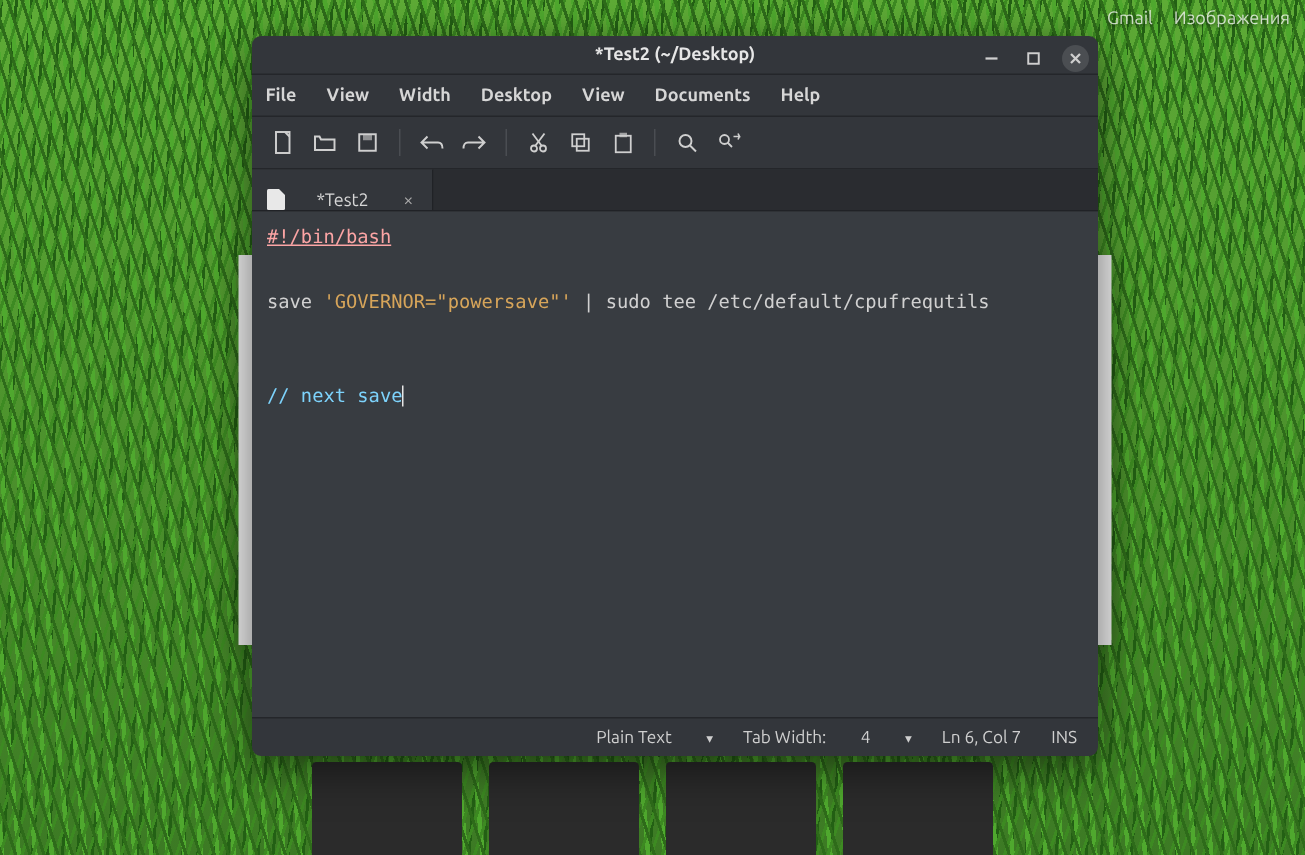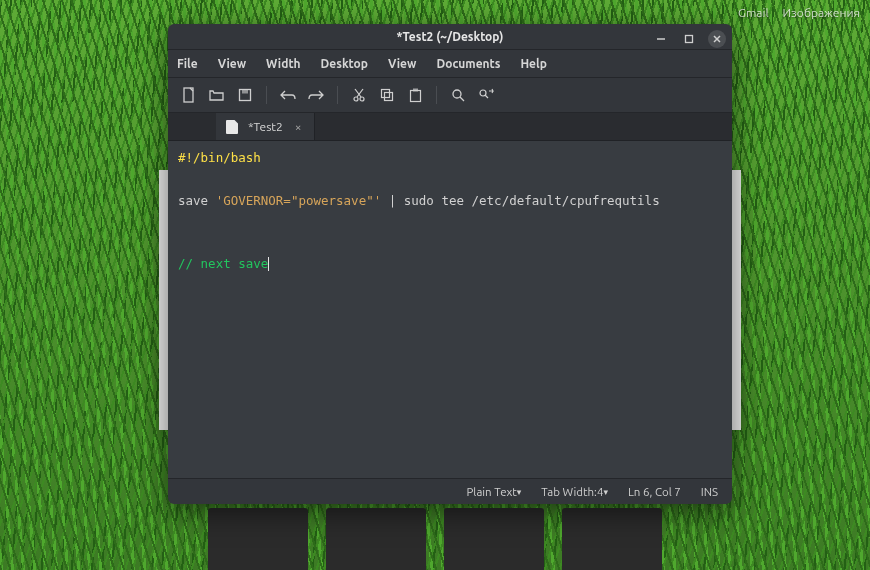--- a/index.html
+++ b/index.html
@@ -75,58 +75,57 @@
   cursor: pointer; border-radius: 3px;
   color: #cfcfcf;
 }
 .tool-sep { width: 1px; height: 18px; background: #4a4d52; margin: 0 6px; }
 .tabbar {
   display: flex; align-items: stretch;
   background: #2a2c30; height: 28px;
   border-bottom: 1px solid #202226;
 }
 .tab {
-  display: flex; align-items: center; gap: 10px;
+  display: flex; align-items: flex-end; gap: 21px;
   padding: 0 10px;
   background: #33363b;
   border-right: 1px solid #202226;
   cursor: pointer;
-  margin-left: 48px;
 }
 .tab-icon { width: 12px; height: 14px; background: #e8e8e8; border-radius: 1px; position: relative; }
 .tab-icon::after { content:''; position:absolute; top:0; right:0; width:4px; height:4px; background:#33363b; clip-path: polygon(0 0,100% 100%,100% 0); }
 .tab-close { font-size: 12px; color: #aaa; cursor: pointer; padding: 0 2px; }
 .editor {
   flex: 1;
   background: #383c41;
   padding: 6px 10px;
   font-family: "DejaVu Sans Mono", Consolas, monospace;
   font-size: 12.5px;
   line-height: 1.7;
   color: #d1d1d1;
   white-space: pre;
   overflow: hidden;
   position: relative;
 }
-.editor .kw { color: #fde047; }
+.editor .kw { color: #fca5a5; text-decoration: underline; }
 .editor .str { color: #d7a55a; }
-.editor .cmt { color: #22c55e; margin-top: 32px; }
+.editor .cmt { color: #7dd3fc; margin-top: 32px; }
 .cursor {
   display: inline-block; width: 1px; height: 14px;
   background: #e6e6e6; vertical-align: text-bottom;
   margin-left: 0px;
 }
 .statusbar {
   height: 26px;
   display: flex; align-items: center; justify-content: flex-end;
   gap: 20px; padding: 0 14px;
   border-top: 1px solid #24262a;
   font-size: 11.5px; color: #cfcfcf;
 }
-.status-item { display: flex; align-items: center; gap: 0; cursor: pointer; text-align: right; }
+.status-item { display: flex; align-items: center; gap: 23px; cursor: pointer; text-align: right; }
 .chev { font-size: 9px; }
 .hidden-win {
   position: absolute; background: #f0f0f0;
   box-shadow: 0 4px 16px rgba(0,0,0,0.3);
 }
 svg { display: block; }
 </style>
 </head>
 <body>
 

